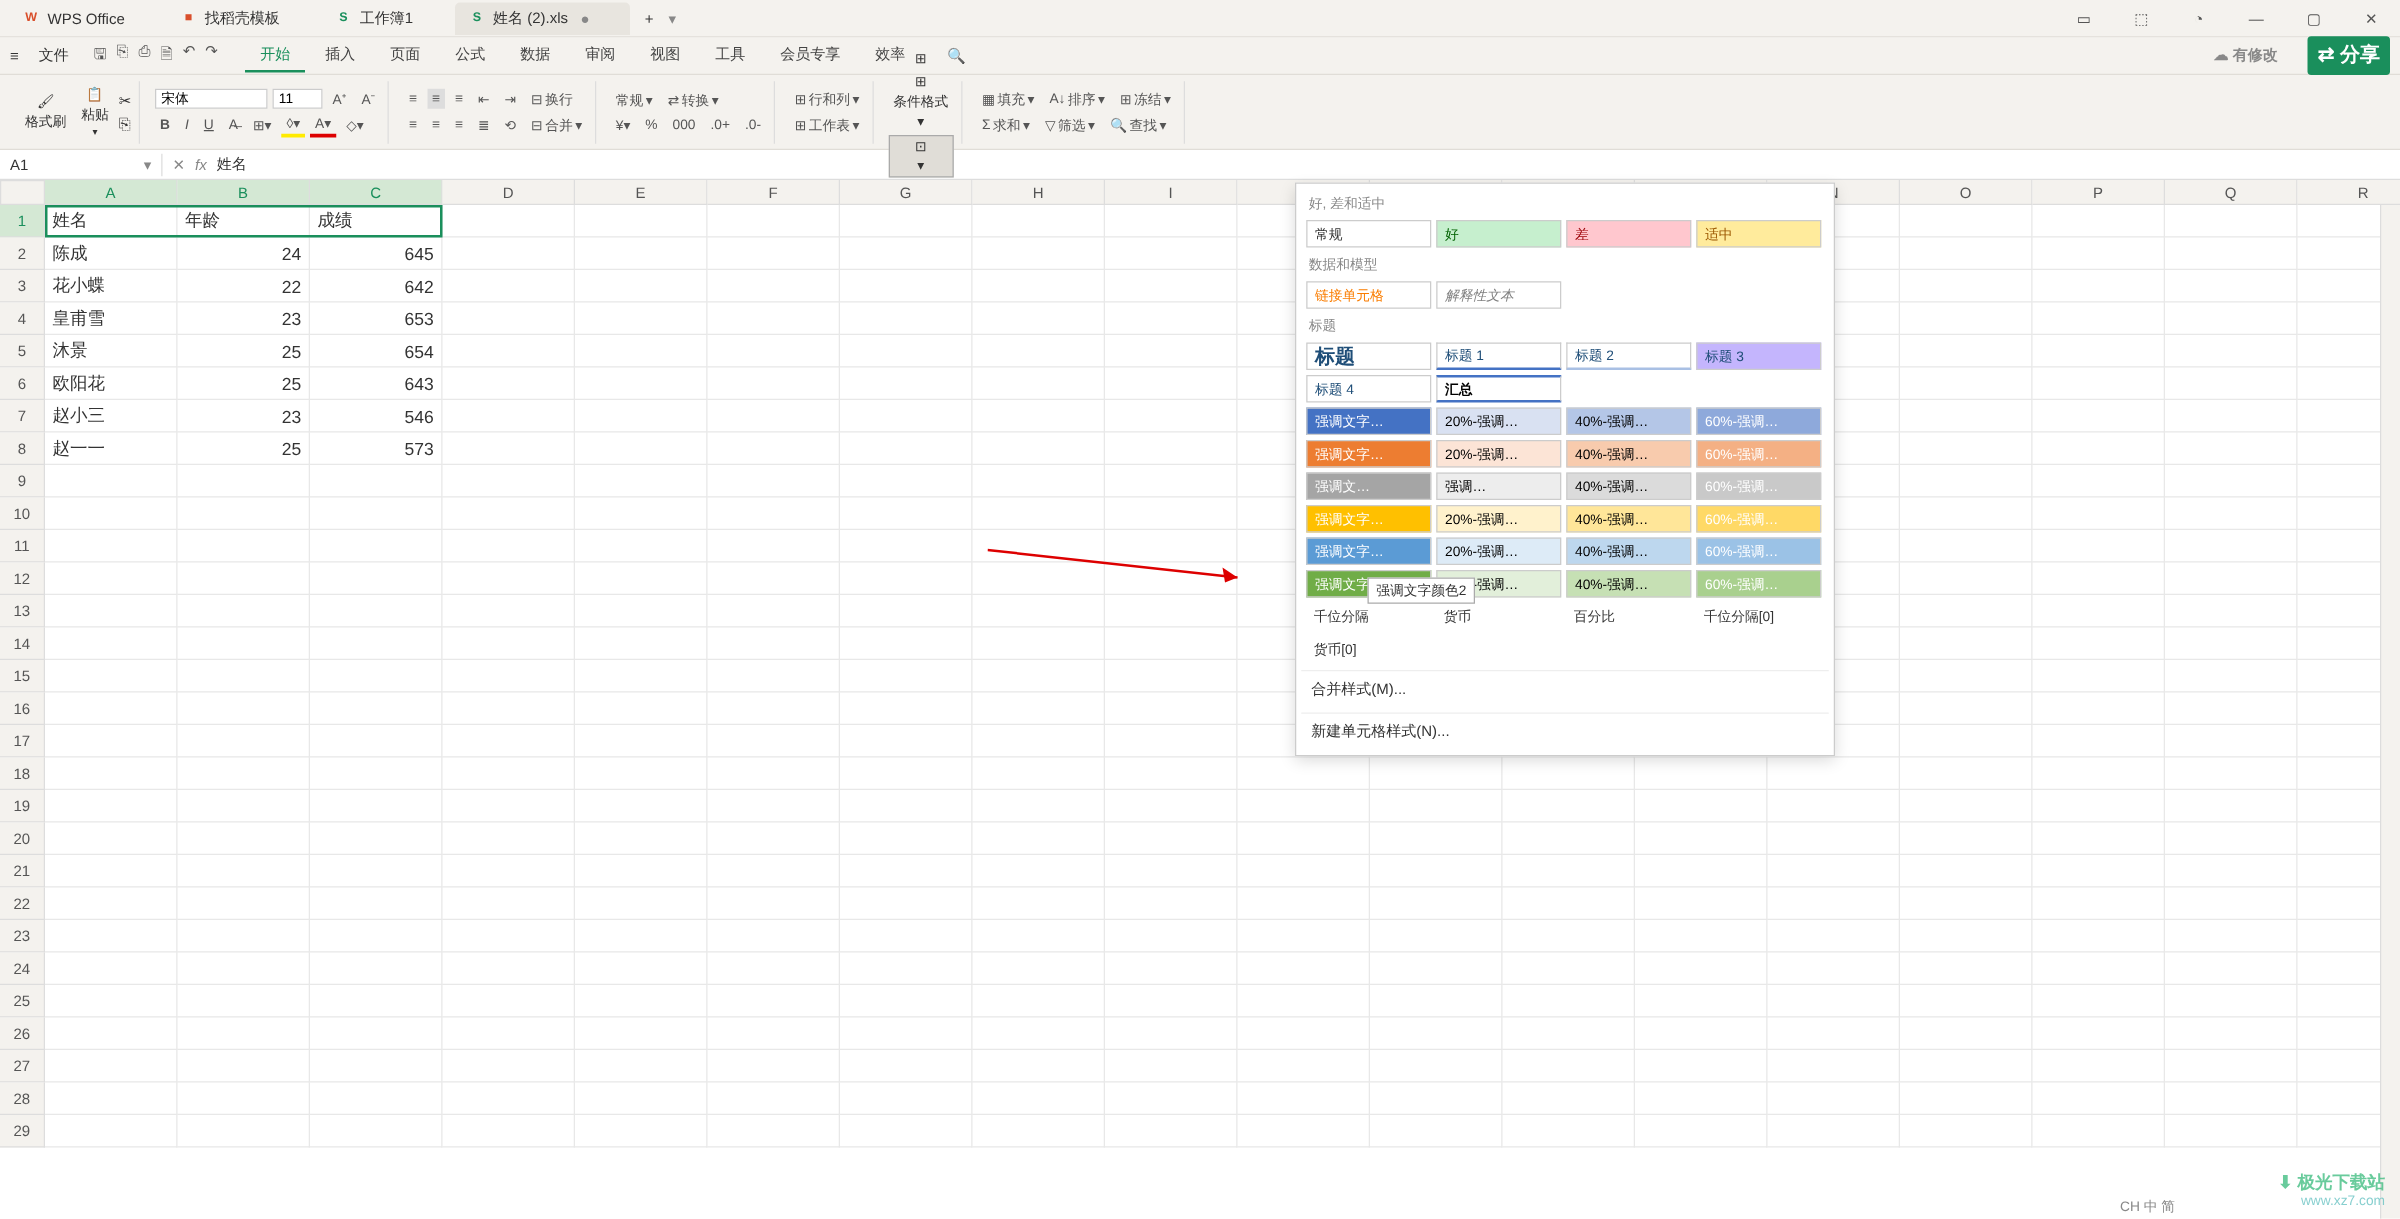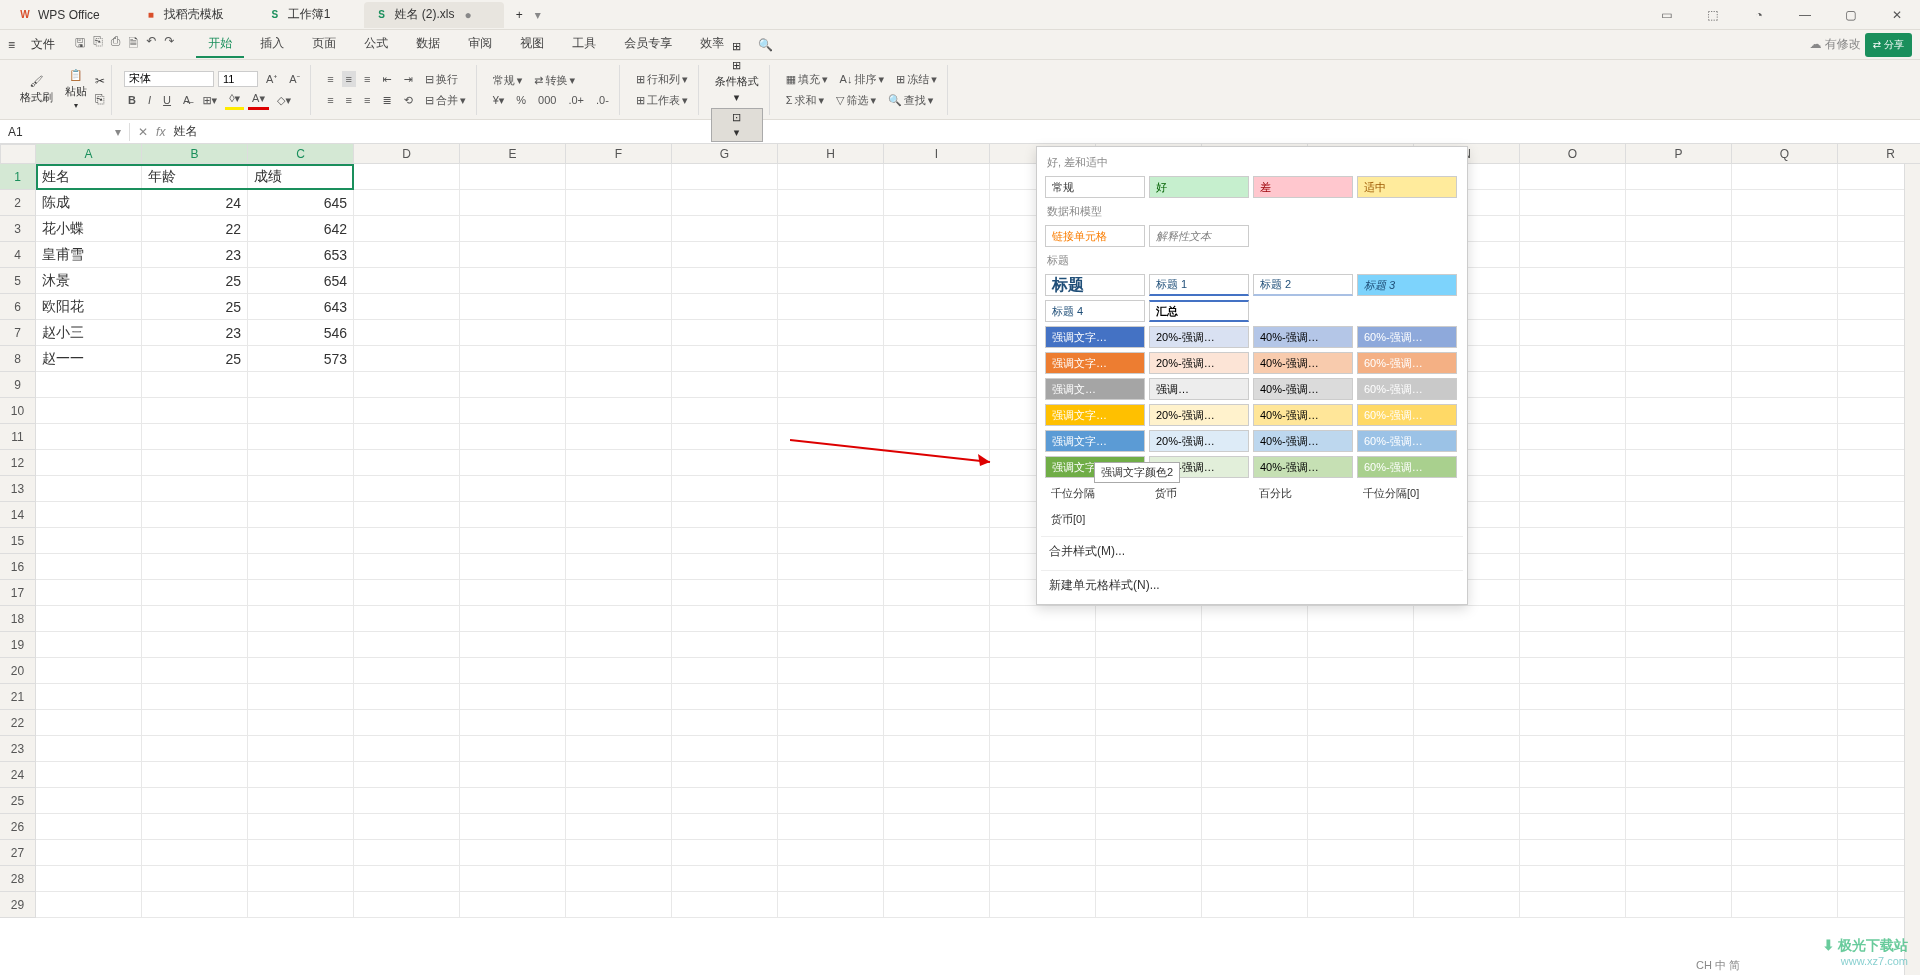--- a/index.html
+++ b/index.html
@@ -15,22 +15,22 @@
 .win-btn { width: 30px; height: 20px; display: flex; align-items: center; justify-content: center; color: #555; }
 
 
 .menu-bar { height: 30px; background: #f4f2ee; display: flex; align-items: center; padding: 0 8px; gap: 2px; border-bottom: 1px solid #e0ddd7; }
 .menu-left { display: flex; align-items: center; gap: 8px; }
 .file-btn { padding: 2px 8px; }
 .qat { display: flex; gap: 8px; margin-left: 4px; color: #555; }
 .menu-tabs { display: flex; margin-left: 20px; gap: 4px; }
 .menu-tab { padding: 4px 12px; color: #444; cursor: pointer; }
 .menu-tab.active { color: #1a8f5c; border-bottom: 2px solid #1a8f5c; }
-.menu-right { margin-left: auto; display: flex; gap: 4px; align-items: center; }
-.share-btn { background: #1a8f5c; color: #fff; padding: 5px 8px; border-radius: 3px; font-size: 10px; }
+.menu-right { margin-left: auto; display: flex; gap: 24px; align-items: center; font-weight: bold; }
+.share-btn { background: #1a8f5c; color: #fff; padding: 5px 8px; border-radius: 3px; font-size: 16px; }
 
 
 .ribbon { height: 60px; background: #f4f2ee; display: flex; align-items: center; padding: 4px 10px; gap: 6px; border-bottom: 1px solid #e0ddd7; }
 .rib-group { display: flex; flex-direction: column; gap: 2px; padding: 0 6px; border-right: 1px solid #ddd; height: 50px; justify-content: center; }
 .rib-row { display: flex; gap: 4px; align-items: center; }
 .rib-btn { padding: 2px 4px; color: #555; font-size: 11px; display: flex; align-items: center; gap: 2px; }
 .rib-btn-v { display: flex; flex-direction: column; align-items: center; gap: 2px; padding: 2px 4px; font-size: 11px; }
 .font-sel { background: #fff; border: 1px solid #ccc; padding: 1px 4px; font-size: 11px; width: 90px; }
 .size-sel { background: #fff; border: 1px solid #ccc; padding: 1px 4px; font-size: 11px; width: 40px; }
 
@@ -858,21 +858,21 @@
     <div class="dd-section-label">数据和模型</div>
     <div class="dd-row">
       <div class="dd-cell" style="background: rgb(255, 255, 255); color: rgb(250, 125, 0);">链接单元格</div>
       <div class="dd-cell" style="background: rgb(255, 255, 255); color: rgb(127, 127, 127); font-style: italic;">解释性文本</div>
     </div>
     <div class="dd-section-label">标题</div>
     <div class="dd-row">
       <div class="dd-cell" style="background: rgb(255, 255, 255); color: rgb(31, 78, 120); font-size: 16px; font-weight: bold;">标题</div>
       <div class="dd-cell" style="background: rgb(255, 255, 255); color: rgb(31, 78, 120); border-bottom: 2px solid rgb(68, 114, 196);">标题 1</div>
       <div class="dd-cell" style="background: rgb(255, 255, 255); color: rgb(31, 78, 120); border-bottom: 2px solid rgb(169, 192, 228);">标题 2</div>
-      <div class="dd-cell" style="background: #7dd3fc; color: rgb(31, 78, 120); font-style: italic;">标题 3</div>
+      <div class="dd-cell" style="background: #c4b5fd; color: rgb(31, 78, 120);">标题 3</div>
     </div>
     <div class="dd-row">
       <div class="dd-cell" style="background: rgb(255, 255, 255); color: rgb(31, 78, 120);">标题 4</div>
       <div class="dd-cell" style="background: rgb(255, 255, 255); color: rgb(0, 0, 0); font-weight: bold; border-top: 2px solid rgb(68, 114, 196); border-bottom: 2px solid rgb(68, 114, 196);">汇总</div>
     </div>
     <div class="dd-row">
       <div class="dd-cell" style="background: rgb(68, 114, 196); color: rgb(255, 255, 255);">强调文字…</div>
       <div class="dd-cell" style="background: rgb(217, 225, 242); color: rgb(0, 0, 0);">20%-强调…</div>
       <div class="dd-cell" style="background: rgb(180, 198, 231); color: rgb(0, 0, 0);">40%-强调…</div>
       <div class="dd-cell" style="background: rgb(142, 169, 219); color: rgb(255, 255, 255);">60%-强调…</div>

